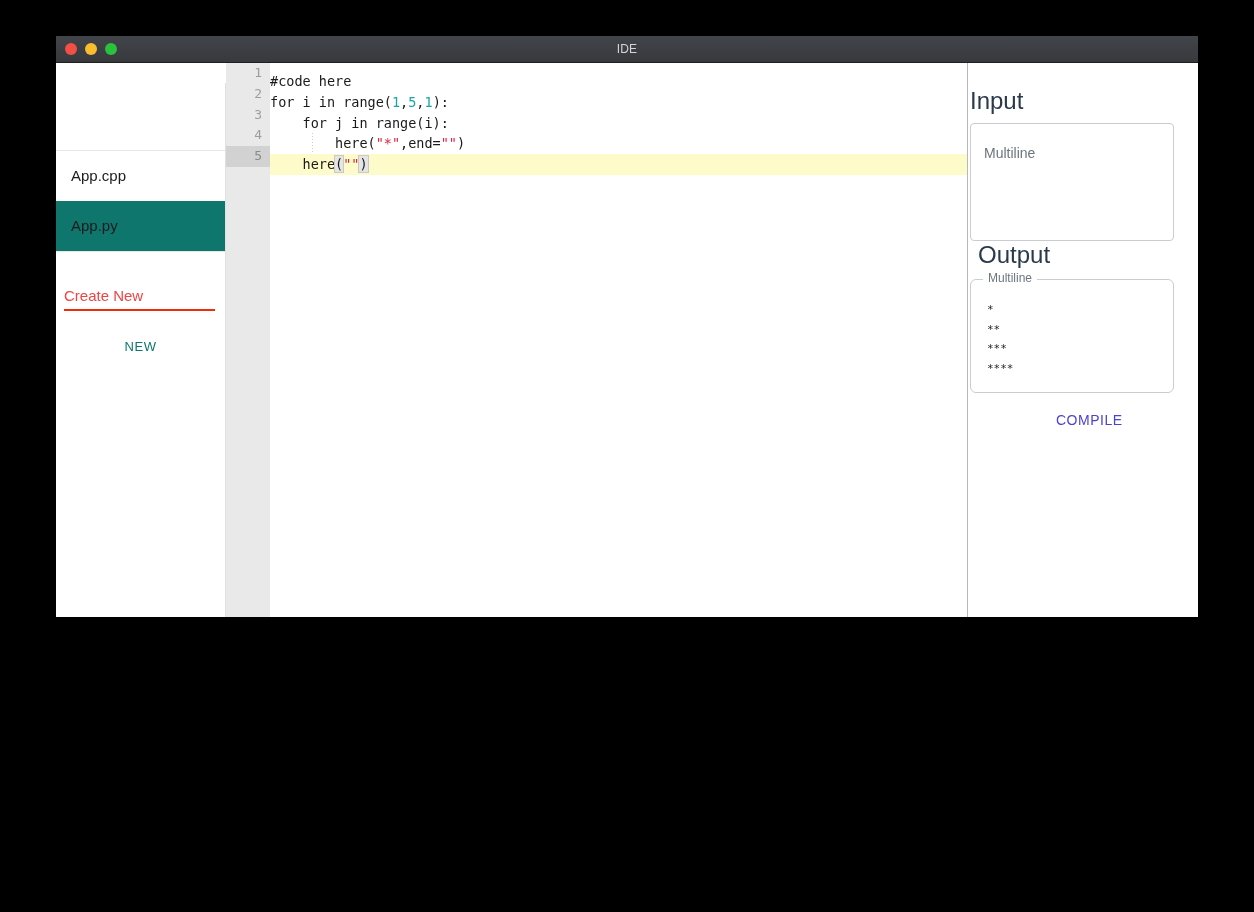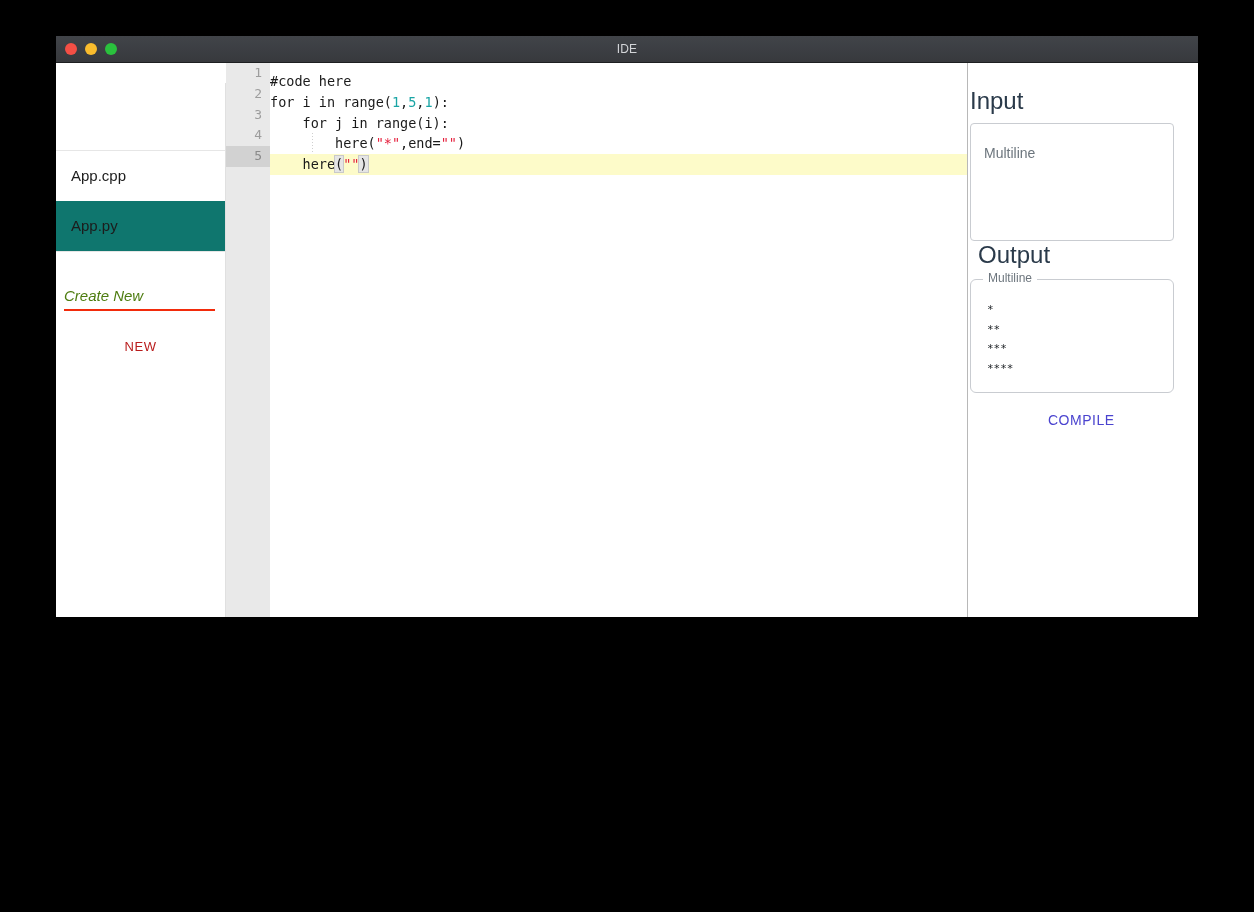--- a/index.html
+++ b/index.html
@@ -98,35 +98,34 @@
     background: #0f766e;
   }
   #files-divider {
     border-bottom: 1px solid #e6e6e6;
   }
   #create-new-wrap {
     padding-top: 35px;
   }
   #create-new {
     font-size: 15px;
-    color: #4d7c0f;
+    color: #ef4444;
     padding-left: 8px;
     padding-bottom: 5px;
     font-family: "Liberation Sans", sans-serif;
-    font-style: italic;
   }
   #create-new-underline {
     height: 2px;
     background: #f22b0b;
     margin: 0 10px 0 8px;
   }
   #new-button {
     text-align: center;
     font-size: 13px;
-    color: #b91c1c;
+    color: #0f766e;
     letter-spacing: 0.6px;
     padding-top: 28px;
     font-family: "Liberation Sans", sans-serif;
   }
 
   
   #editor {
     position: absolute;
     left: 170px;
     top: 0;
@@ -267,21 +266,21 @@
   #output-content {
     padding: 20px 0 0 16px;
     font-family: "DejaVu Sans Mono", monospace;
     font-size: 11px;
     color: #212529;
     line-height: 19.5px;
   }
   .out-line { white-space: pre; }
   #compile-button {
     position: absolute;
-    left: 72px;
+    left: 80px;
     top: 343px;
     font-size: 14px;
     color: #4a43cf;
     letter-spacing: 0.5px;
     font-family: "Liberation Sans", sans-serif;
     background: none;
     border: none;
     padding: 6px 8px;
     cursor: pointer;
   }

